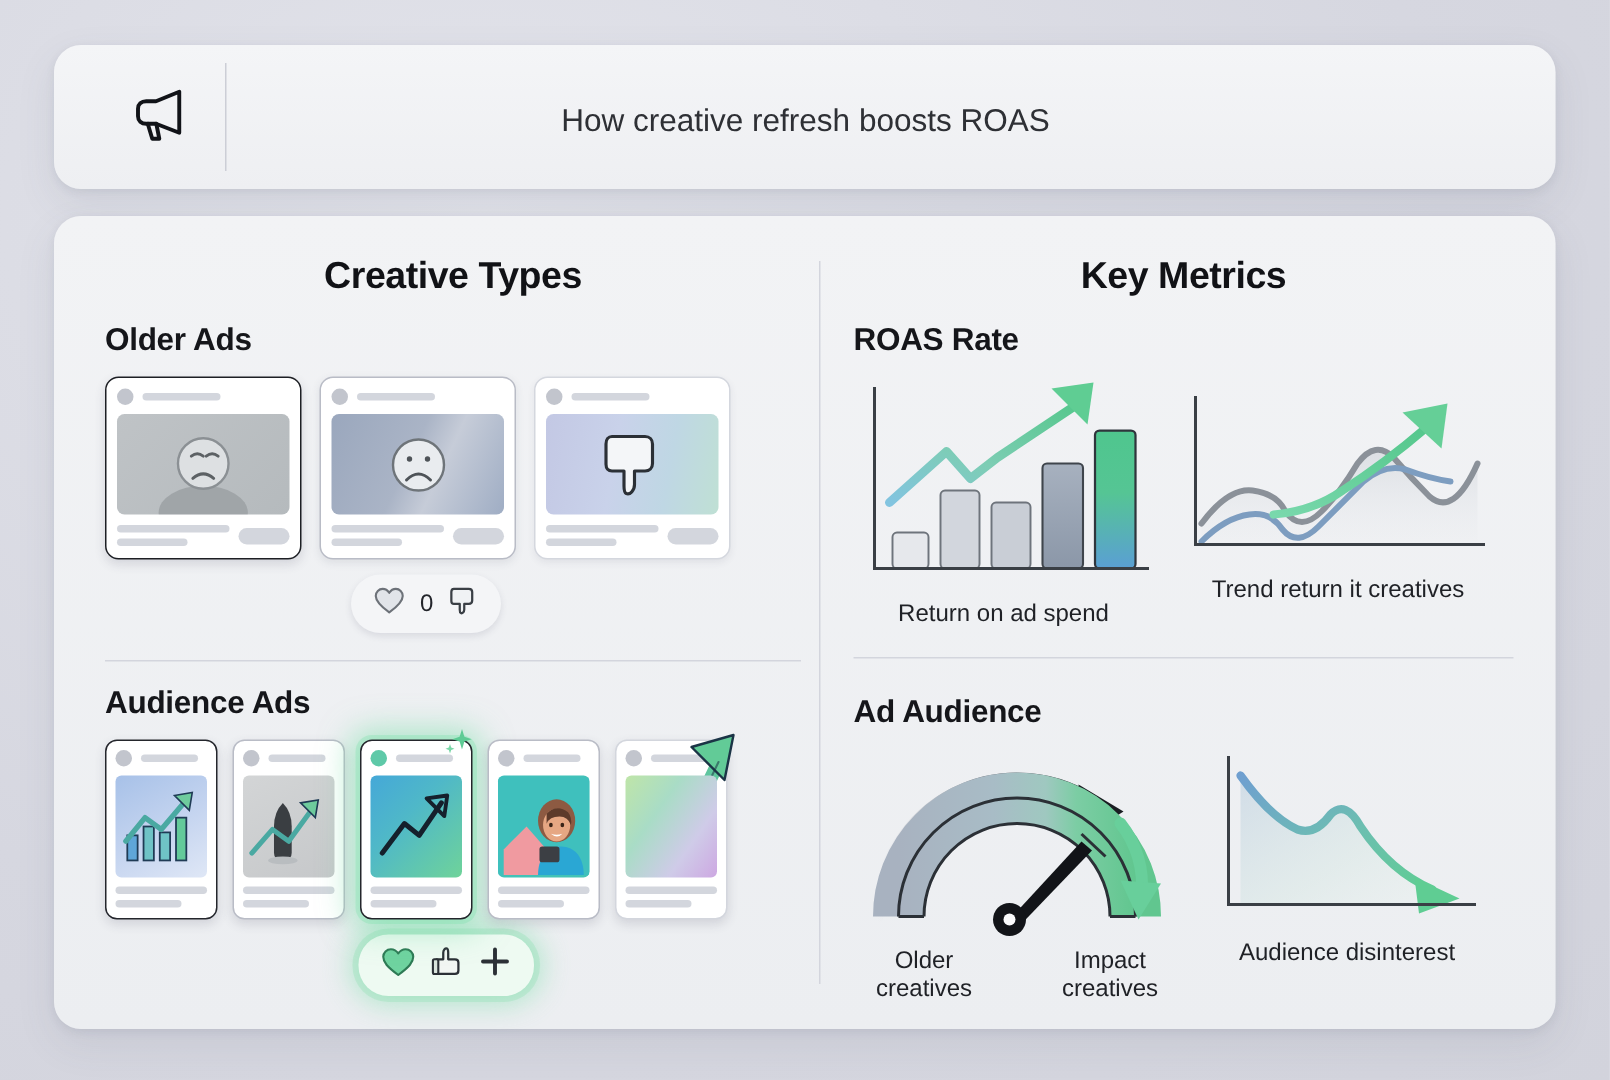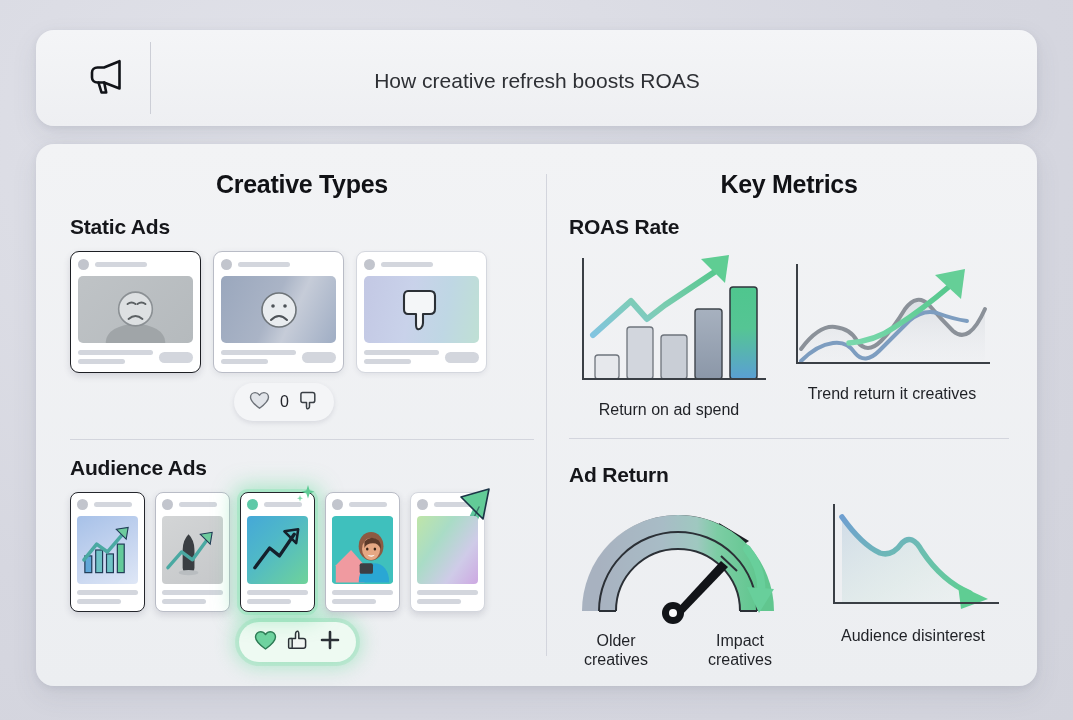--- a/index.html
+++ b/index.html
@@ -129,21 +129,21 @@
 
   .rm-1 { background: linear-gradient(150deg,#a7c1e8 0%, #c3d3ef 50%, #dfe7f6 100%); }
   .rm-2 { background: linear-gradient(150deg,#d3d5d6 0%, #c6c8ca 100%); }
   .rm-3 { background: linear-gradient(135deg,#45a8d8 0%, #4fb8c8 40%, #6fd39a 100%); }
   .rm-4 { background: linear-gradient(135deg,#3fc0bd 0%, #44c4b4 100%); }
   .rm-5 { background: linear-gradient(125deg,#bfe5a8 0%, #a9dcc6 35%, #cfcbe8 70%, #cda8e2 100%); }
 
   .sparkle { position: absolute; top: -11px; right: -5px; }
 
   
-  .metric-row { display: flex; gap: 31px; align-items: flex-end; }
+  .metric-row { display: flex; gap: 16px; align-items: flex-end; }
   .metric { display: flex; flex-direction: column; align-items: center; }
   .metric-caption {
     font-size: 16px; color: #1f2126; margin-top: 9px; text-align: center; line-height: 1.25;
   }
   .gauge-labels {
     display: flex; justify-content: space-between; width: 210px; margin-top: 2px;
   }
   .gauge-label {
     font-size: 16px; color: #1f2126; text-align: center; line-height: 1.22; width: 86px;
   }
@@ -166,21 +166,21 @@
       <div class="header-sub">How creative refresh boosts ROAS</div>
     </div>
   </div>
 
   <div class="body-panel">
 
     <div class="col col-left">
       <div class="col-title">Creative Types</div>
 
       <div class="sec">
-        <div class="sec-title">Static Ads</div>
+        <div class="sec-title">Older Ads</div>
 
         <div class="card-row">
 
           <div class="ad-card">
             <div class="ad-head">
               <div class="ad-avatar"></div>
               <div class="ad-bar" style="width:52px"></div>
             </div>
             <div class="ad-media media-gray">
               <svg width="116" height="67" viewBox="0 0 116 67">
@@ -462,21 +462,21 @@
               <path d="M8 14 L8 112 L200 112" stroke="#3a3f45" stroke-width="2" fill="none" stroke-linecap="square"></path>
             </svg>
             <div class="metric-caption">Trend return it creatives</div>
           </div>
         </div>
       </div>
 
       <div class="h-split"></div>
 
       <div class="sec sec-fatigue">
-        <div class="sec-title">Ad Return</div>
+        <div class="sec-title">Ad Audience</div>
 
         <div class="metric-row">
 
           <div class="metric">
             <svg width="218" height="128" viewBox="0 0 218 128">
               <defs>
                 <linearGradient id="gaugeArc" x1="0" y1="0" x2="1" y2="0">
                   <stop offset="0%" stop-color="#a8b2c0"></stop>
                   <stop offset="40%" stop-color="#a8bcc6"></stop>
                   <stop offset="62%" stop-color="#9fc8c0"></stop>

